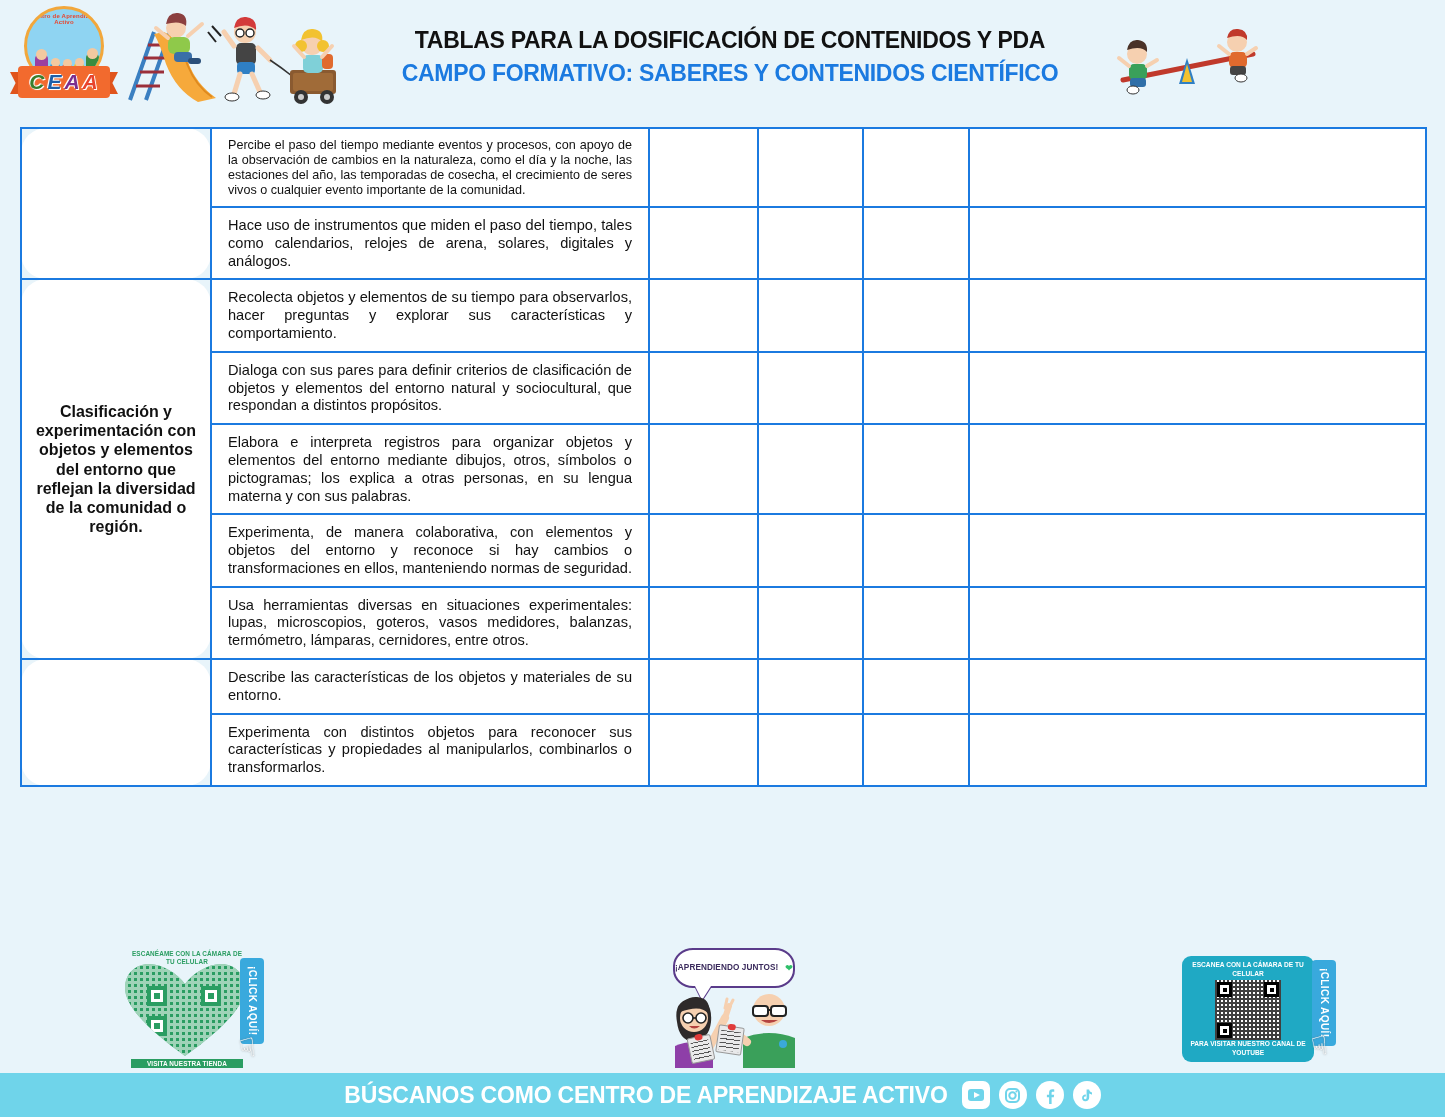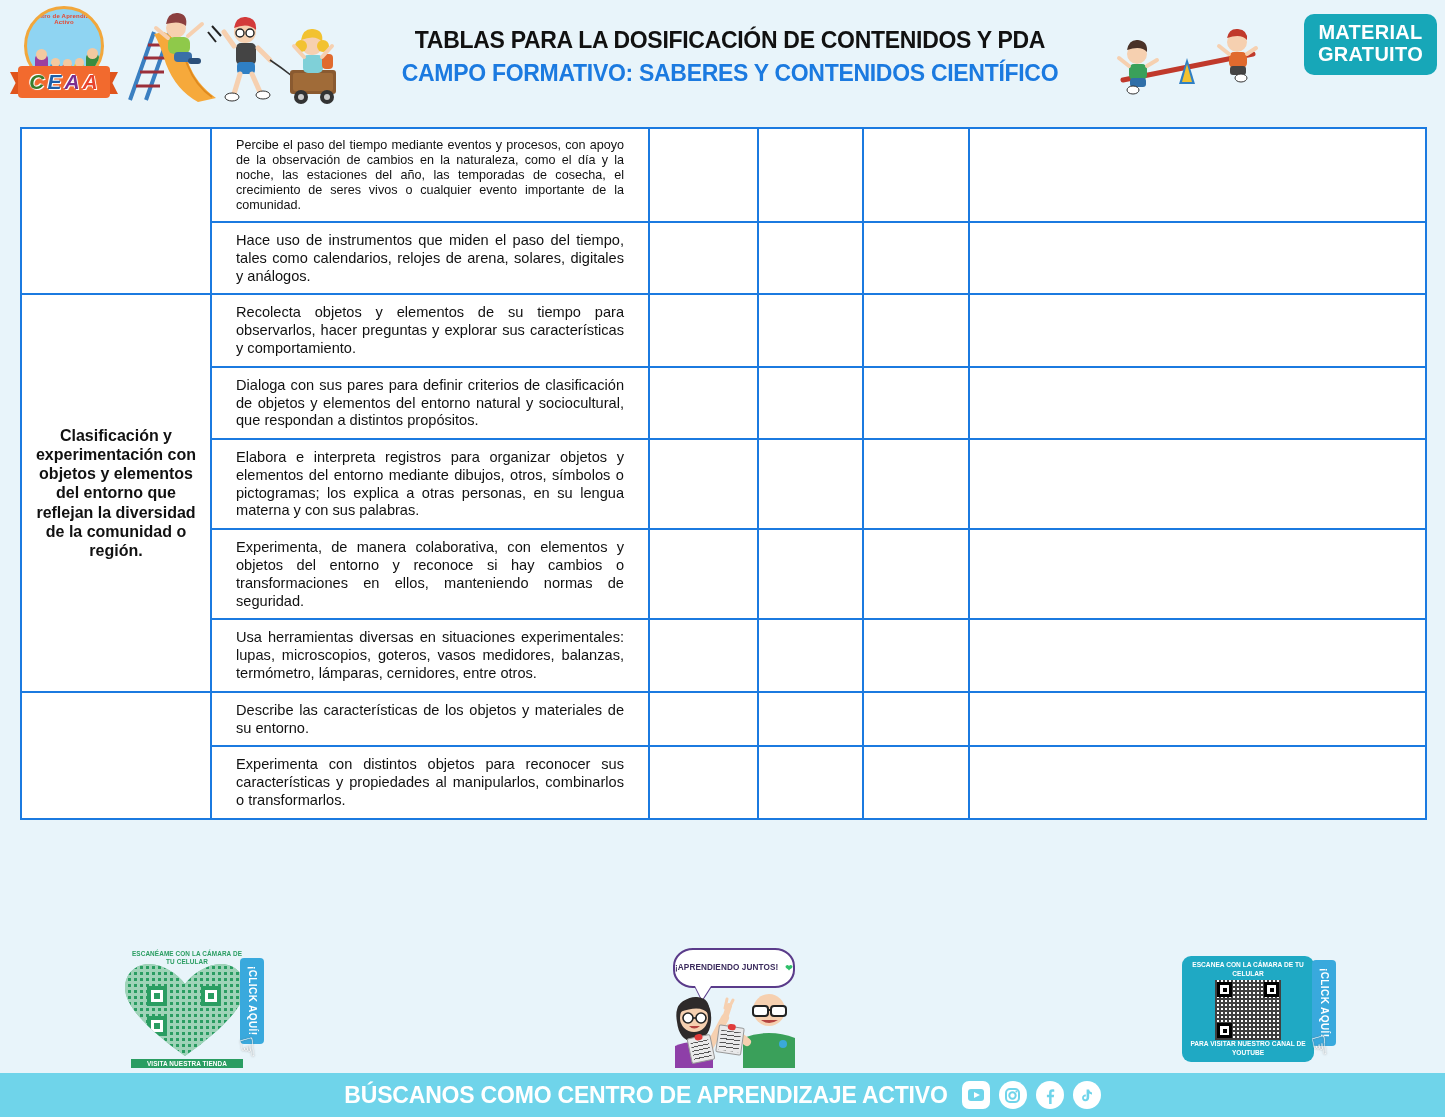--- a/index.html
+++ b/index.html
@@ -144,41 +144,42 @@
     border-collapse: collapse;
     table-layout: fixed;
   }
   table.grid td {
     border: 2px solid #1b7ae0;
     vertical-align: middle;
     background: #fff;
   }
   td.shaded { background: #bfe2f5; }
   td.pda {
-    padding: 6px 24px 8px;
+    padding: 6px 16px 8px;
     font-size: 14.6px;
     line-height: 1.22;
     color: #111;
     text-align: justify;
     text-justify: inter-word;
     font-weight: 500;
     vertical-align: top;
     padding-top: 9px;
   }
   td.pda.small {
     font-size: 12.6px;
     line-height: 1.19;
   }
   td.content {
     text-align: center;
     font-size: 16px;
     font-weight: bold;
     color: #111;
     padding: 6px 10px;
     line-height: 1.2;
+    border-radius: 25px;
   }
   .col-a { width: 190px; }
   .col-b { width: 438px; }
   .col-c { width: 109px; }
   .col-d { width: 105px; }
   .col-e { width: 106px; }
   .col-f { width: 457px; }
 
   
   .footer-strip {
@@ -524,24 +525,20 @@
         <line x1="132" y1="26" x2="141" y2="20" stroke="#f6d0b0" stroke-width="4" stroke-linecap="round"></line>
         <ellipse cx="126" cy="50" rx="6" ry="4" fill="#fff" stroke="#333"></ellipse>
       </svg>
     </div>
 
     <div class="title-block">
       <div class="title-line1">TABLAS PARA LA DOSIFICACIÓN DE CONTENIDOS Y PDA</div>
       <div class="title-line3">CAMPO FORMATIVO: SABERES Y CONTENIDOS CIENTÍFICO</div>
     </div>
 
-    <div class="badge-gratuito">
-      <div>MATERIAL</div>
-      <div>GRATUITO</div>
-    </div>
   </div>
 
   <div class="table-wrap">
     <table class="grid">
       <colgroup>
         <col class="col-a">
           <col class="col-b">
           <col class="col-c">
         <col class="col-d">
           <col class="col-e">

